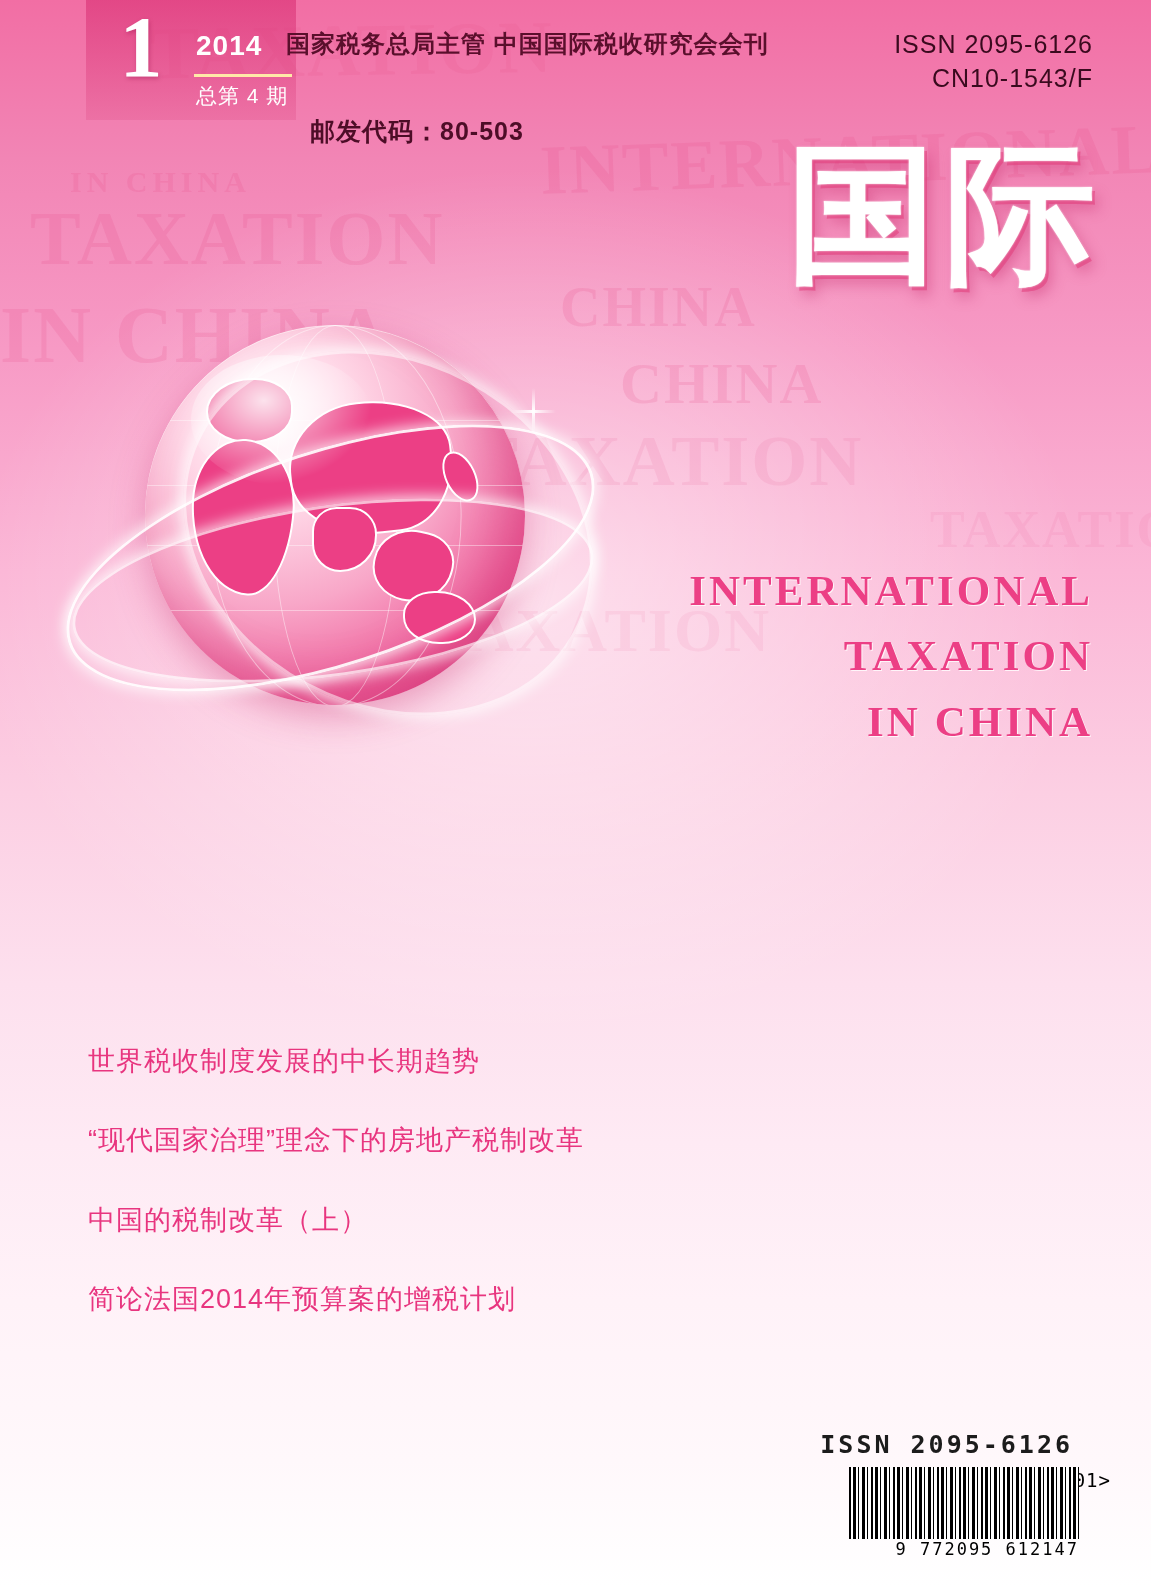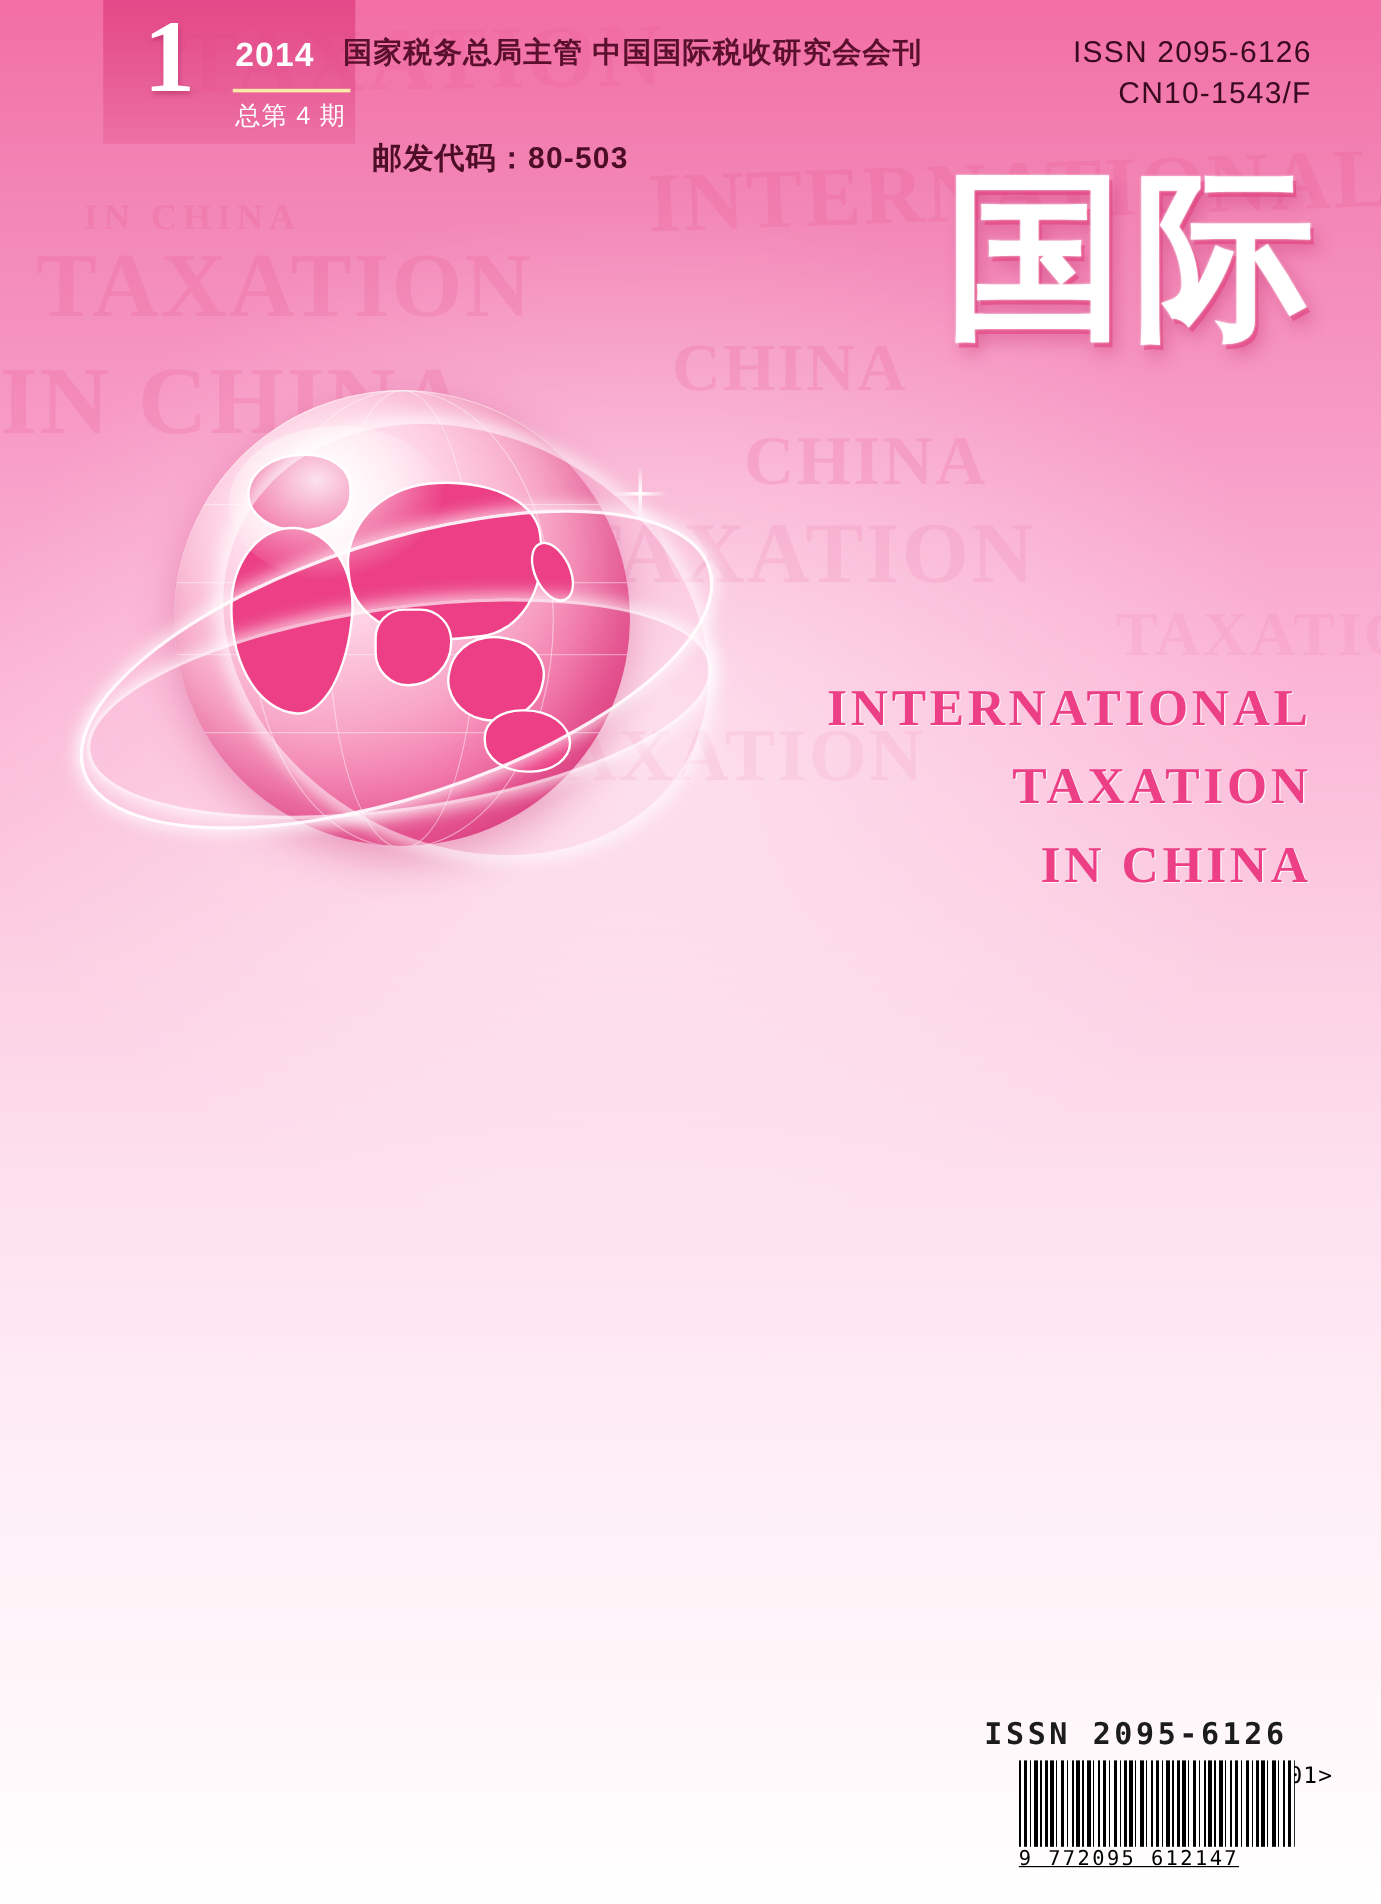--- a/index.html
+++ b/index.html
@@ -335,26 +335,25 @@
         #000 4px, #000 7px, #fff 7px, #fff 9px,
         #000 9px, #000 10px, #fff 10px, #fff 13px,
         #000 13px, #000 16px, #fff 16px, #fff 18px,
         #000 18px, #000 19px, #fff 19px, #fff 22px);
   }
   .barcode-digits {
     position: absolute;
     right: 72px;
     bottom: 28px;
     width: 230px;
-    text-align: left;
+    text-align: right;
     font-family: "DejaVu Sans Mono", monospace;
     font-size: 17px;
     letter-spacing: 2px;
     color: #000;
-    text-decoration: underline;
   }
   .barcode-addon {
     position: absolute;
     right: 40px;
     bottom: 96px;
     font-family: "DejaVu Sans Mono", monospace;
     font-size: 19px;
     color: #000;
     letter-spacing: 1px;
   }
@@ -418,19 +417,25 @@
       <div class="continent c-aus"></div>
       <div class="continent c-japan"></div>
       <div class="globe-gloss"></div>
     </div>
     <div class="orbit o3"></div>
     <div class="orbit o1"></div>
     <div class="orbit o2"></div>
     <div class="sparkle"></div>
   </div>
 
+  <div class="articles">
+    <div class="article-item">世界税收制度发展的中长期趋势</div>
+    <div class="article-item">“现代国家治理”理念下的房地产税制改革</div>
+    <div class="article-item">中国的税制改革（上）</div>
+    <div class="article-item">简论法国2014年预算案的增税计划</div>
+  </div>
 
   <div class="issn-bottom">ISSN 2095-6126</div>
   <div class="barcode-addon">01&gt;</div>
   <div class="barcode"></div>
   <div class="barcode-digits">9 772095 612147</div>
 
 </div>
 
 </body></html>

